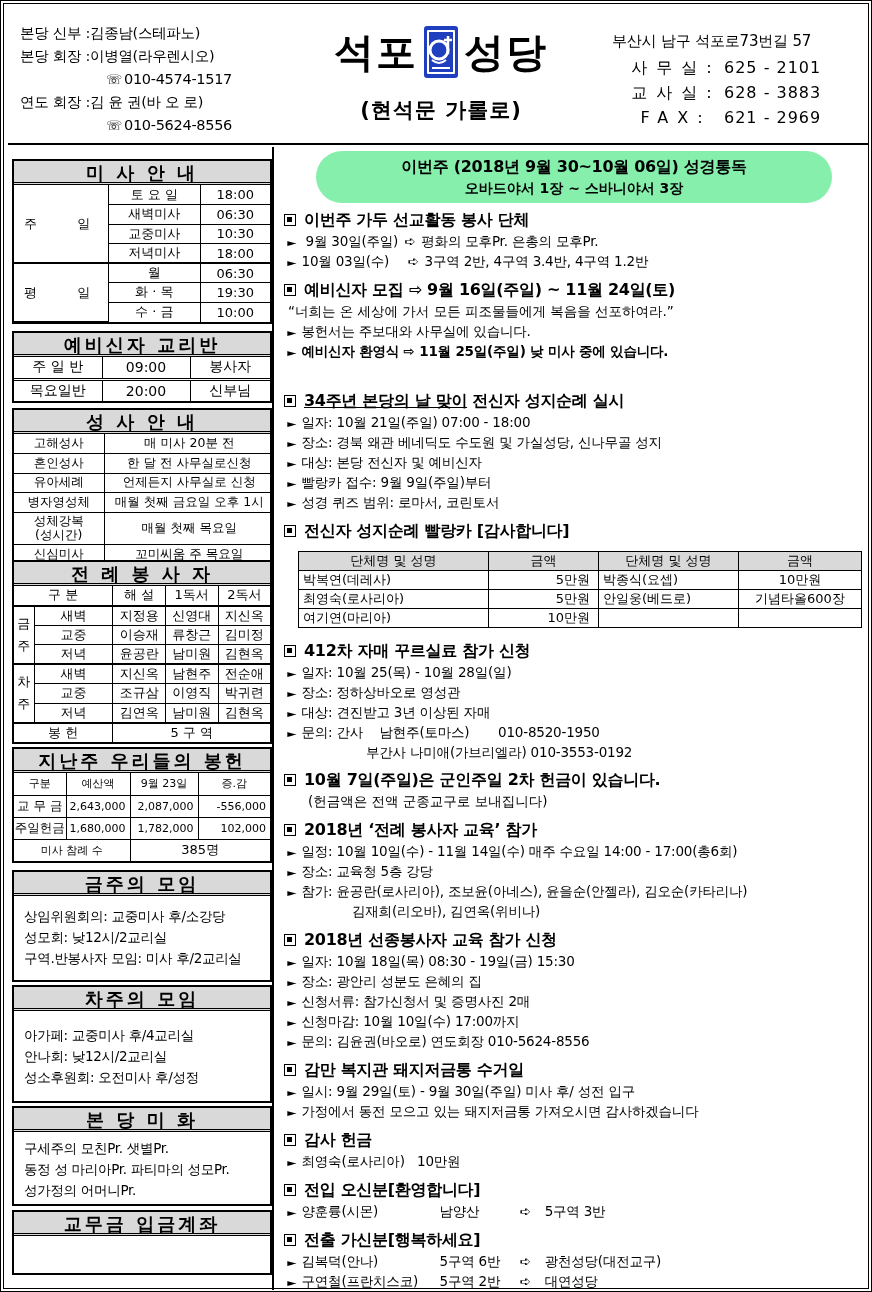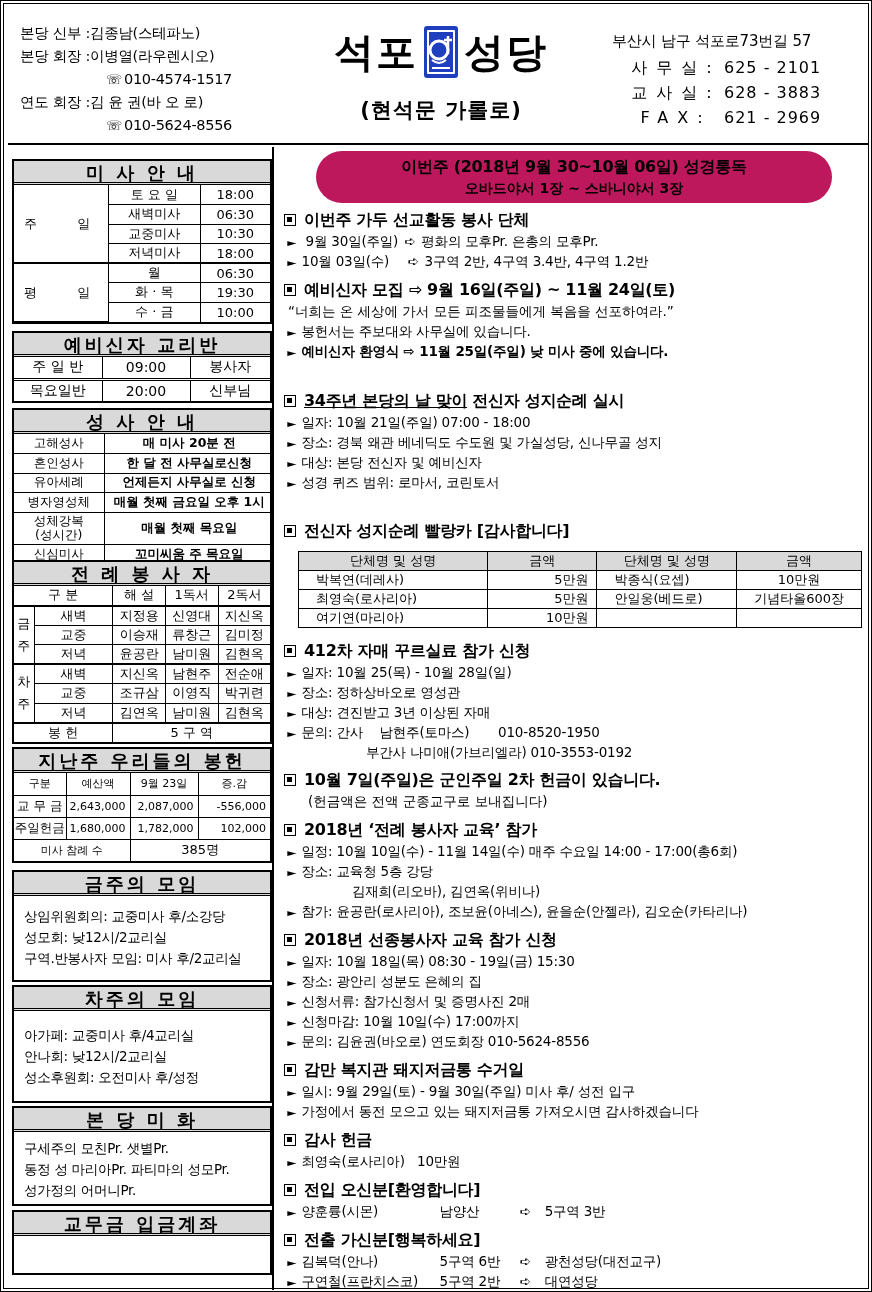--- a/index.html
+++ b/index.html
@@ -36,45 +36,45 @@
   .box-title { background: #d9d9d9; text-align: center; font-weight: bold; font-size: 18px; height: 24px; line-height: 24px;
                border-bottom: 3px double #000; letter-spacing: 3px; }
   table.grid { width: 100%; border-collapse: collapse; font-size: 13px; }
   table.grid td { border: 1px solid #000; text-align: center; height: 19.5px; padding: 0; white-space: nowrap; }
   table.grid tr:first-child td { border-top: none; }
   table.grid td:first-child { border-left: none; }
   table.grid td:last-child { border-right: none; }
   table.grid tr:last-child td { border-bottom: none; }
   .thick-top td { border-top: 2px solid #000 !important; }
   .dbl-top td { border-top: 3px double #000 !important; }
-  .left-align { text-align: right; padding-left: 4px !important; font-weight: bold; }
+  .left-align { text-align: right; padding-left: 4px !important; }
   .right-align { text-align: right !important; padding-right: 4px !important; }
   .textbox { padding: 10px 8px 8px 10px; font-size: 13.5px; line-height: 21px; letter-spacing: -0.3px; }
   .centerbox { padding: 3px 0 4px; font-size: 13.5px; line-height: 16px; text-align: center; }
 
   
   .right { position: absolute; left: 272px; top: 143px; width: 592px; height: 1143px; }
-  .banner { position: absolute; left: 40px; top: 4px; width: 516px; height: 52px; background: #be185d; border-radius: 26px;
+  .banner { position: absolute; left: 40px; top: 4px; width: 516px; height: 52px; background: #86efac; border-radius: 26px;
             text-align: center; font-weight: bold; }
   .banner .l1 { font-size: 16px; margin-top: 6px; letter-spacing: -0.3px; }
   .banner .l2 { font-size: 14px; margin-top: 2px; }
   .sec { position: absolute; left: 8px; width: 580px; }
   .sec-head { font-size: 16px; font-weight: bold; height: 22px; line-height: 22px; white-space: nowrap; letter-spacing: -0.3px; }
   .sq { display: inline-block; width: 12px; height: 12px; border: 1.5px solid #000; position: relative; margin-right: 8px; vertical-align: -1px; }
   .sq::after { content: ""; position: absolute; left: 2px; top: 2px; width: 5px; height: 5px; background: #000; }
   .u { text-decoration: underline; }
   .li { font-size: 13.5px; height: 20px; line-height: 20px; white-space: nowrap; padding-left: 4px; letter-spacing: -0.2px; }
   .li .tri { display: inline-block; font-size: 10px; margin-right: 6px; transform: scaleX(1.2); }
   .li.indent { padding-left: 82px; }
   .li.bold { font-weight: bold; }
   .plain { font-size: 13.5px; height: 20px; line-height: 20px; padding-left: 4px; white-space: nowrap; }
   .arrow { display: inline-block; margin: 0 6px; font-weight: bold; }
 
   table.thanks { position: absolute; left: 22px; width: 564px; border-collapse: collapse; font-size: 13px; }
-  table.thanks td, table.thanks th { border: 1px solid #000; height: 18.5px; padding: 0 17px; white-space: nowrap; font-weight: normal; }
+  table.thanks td, table.thanks th { border: 1px solid #000; height: 18.5px; padding: 0 4px; white-space: nowrap; font-weight: normal; }
   table.thanks th { background: #d9d9d9; text-align: center; }
   table.thanks td.num { text-align: right; padding-right: 8px; }
   table.thanks td.ctr { text-align: center; }
 </style>
 </head>
 <body>
 
 <div class="page">
 
   <div class="header">
@@ -350,20 +350,21 @@
       <div class="plain">“너희는 온 세상에 가서 모든 피조물들에게 복음을 선포하여라.”</div>
       <div class="li"><span class="tri">►</span><span>봉헌서는 주보대와 사무실에 있습니다.</span></div>
       <div class="li bold"><span class="tri">►</span><span>예비신자 환영식 ⇨ 11월 25일(주일) 낮 미사 중에 있습니다.</span></div>
     </div>
 
     <div class="sec" style="top:243px;">
       <div class="sec-head"><span class="sq"></span><span class="u">34주년 본당의 날 맞이</span><span> 전신자 성지순례 실시</span></div>
       <div class="li"><span class="tri">►</span><span>일자: 10월 21일(주일) 07:00 - 18:00</span></div>
       <div class="li"><span class="tri">►</span><span>장소: 경북 왜관 베네딕도 수도원 및 가실성당, 신나무골 성지</span></div>
       <div class="li"><span class="tri">►</span><span>대상: 본당 전신자 및 예비신자</span></div>
+      <div class="li"><span class="tri">►</span><span>빨랑카 접수: 9월 9일(주일)부터</span></div>
       <div class="li"><span class="tri">►</span><span>성경 퀴즈 범위: 로마서, 코린토서</span></div>
     </div>
 
     <div class="sec" style="top:373px;">
       <div class="sec-head"><span class="sq"></span><span>전신자 성지순례 빨랑카 [감사합니다]</span></div>
     </div>
     <table class="thanks" style="top:404px;">
       <tbody>
           <tr>
         <th style="width:190px">단체명 및 성명</th>
@@ -403,22 +404,22 @@
 
     <div class="sec" style="top:622px;">
       <div class="sec-head"><span class="sq"></span><span>10월 7일(주일)은 군인주일 2차 헌금이 있습니다.</span></div>
       <div class="plain" style="padding-left:24px">(헌금액은 전액 군종교구로 보내집니다)</div>
     </div>
 
     <div class="sec" style="top:672px;">
       <div class="sec-head"><span class="sq"></span><span>2018년 ‘전례 봉사자 교육’ 참가</span></div>
       <div class="li"><span class="tri">►</span><span>일정: 10월 10일(수) - 11월 14일(수) 매주 수요일 14:00 - 17:00(총6회)</span></div>
       <div class="li"><span class="tri">►</span><span>장소: 교육청 5층 강당</span></div>
+      <div class="li"><span class="tri">►</span><span>참가: 윤공란(로사리아), 조보윤(아네스), 윤을순(안젤라), 김오순(카타리나)</span></div>
       <div class="li indent" style="padding-left:68px">김재희(리오바), 김연옥(위비나)</div>
-      <div class="li"><span class="tri">►</span><span>참가: 윤공란(로사리아), 조보윤(아네스), 윤을순(안젤라), 김오순(카타리나)</span></div>
     </div>
 
     <div class="sec" style="top:782px;">
       <div class="sec-head"><span class="sq"></span><span>2018년 선종봉사자 교육 참가 신청</span></div>
       <div class="li"><span class="tri">►</span><span>일자: 10월 18일(목) 08:30 - 19일(금) 15:30</span></div>
       <div class="li"><span class="tri">►</span><span>장소: 광안리 성분도 은혜의 집</span></div>
       <div class="li"><span class="tri">►</span><span>신청서류: 참가신청서 및 증명사진 2매</span></div>
       <div class="li"><span class="tri">►</span><span>신청마감: 10월 10일(수) 17:00까지</span></div>
       <div class="li"><span class="tri">►</span><span>문의: 김윤권(바오로) 연도회장 010-5624-8556</span></div>
     </div>

